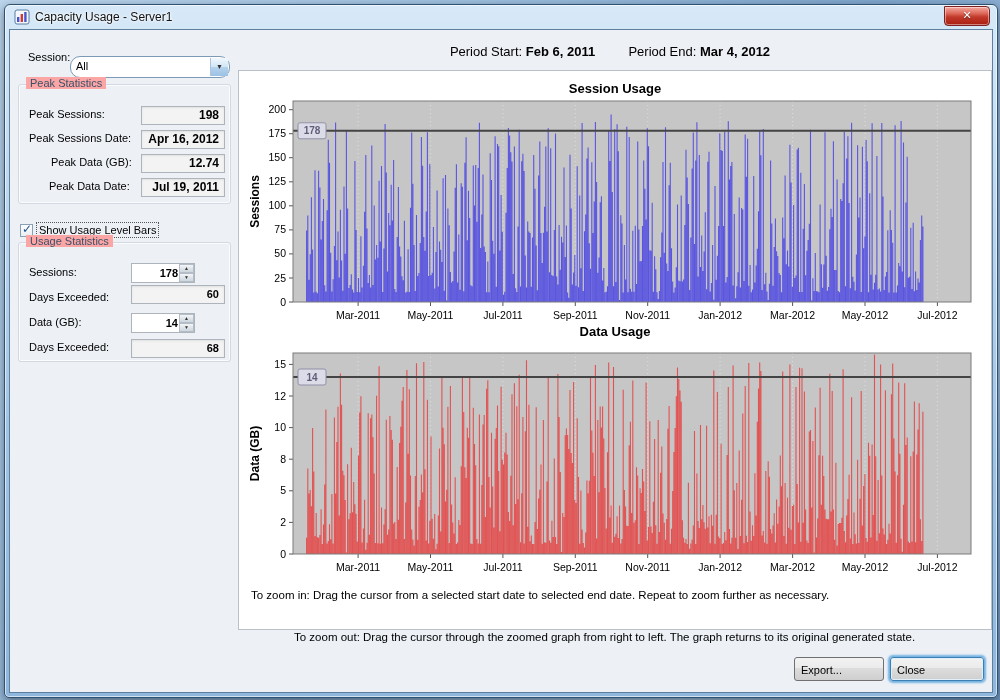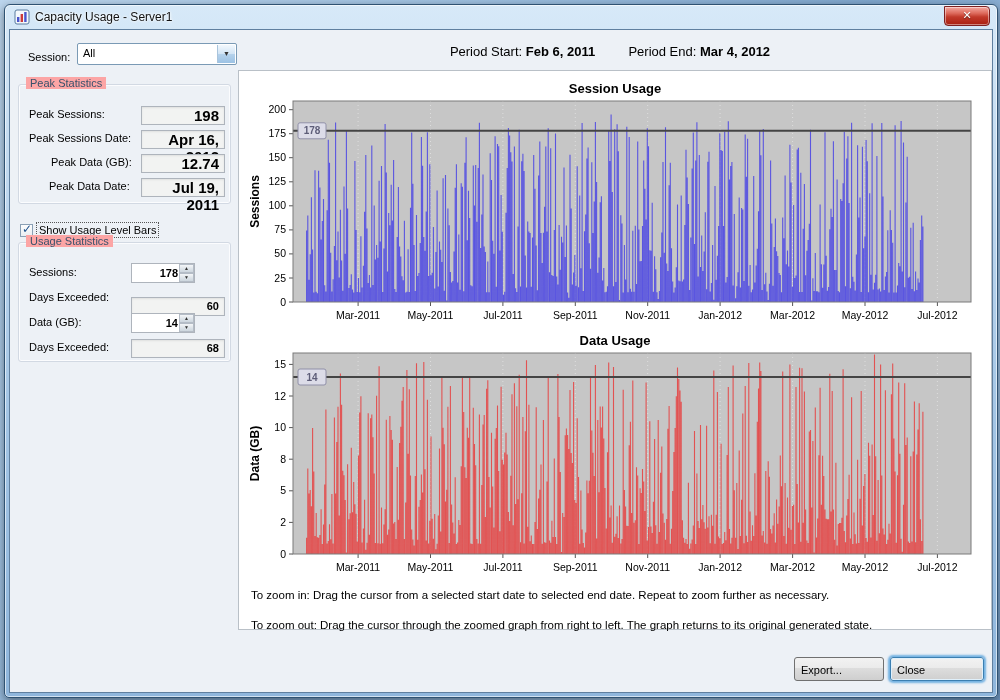--- a/index.html
+++ b/index.html
@@ -20,34 +20,34 @@
     box-shadow:inset 0 0 0 1px rgba(255,255,255,.45);cursor:pointer;
     color:#fff;font-size:11px;font-weight:bold;text-align:center;line-height:17px;
     text-shadow:0 1px 1px rgba(0,0,0,.5);}
   .client{position:absolute;left:4px;top:24px;width:984px;height:664px;
     background:#edf1f6;border:1px solid #5f7f9f;box-sizing:border-box;}
   .lbl{position:absolute;font-size:11px;color:#000;white-space:nowrap;}
   .hdr{position:absolute;left:220px;top:14px;width:760px;text-align:center;
     font-size:13px;color:#000;white-space:nowrap;}
   .hdr b{font-weight:bold;}
   .hdr .gap{display:inline-block;width:26px;}
-  .combo{position:absolute;left:60px;top:13px;width:160px;height:22px;box-sizing:border-box;
-    border:1px solid #7a9ab5;border-radius:2px;background:#fff;cursor:pointer;margin-left:7px;}
+  .combo{position:absolute;left:60px;top:26px;width:160px;height:22px;box-sizing:border-box;
+    border:1px solid #7a9ab5;border-radius:10px;background:#fff;cursor:pointer;}
   .combo .val{position:absolute;left:5px;top:3px;font-size:11px;}
   .combo .arrow{position:absolute;right:1px;top:1px;width:17px;height:18px;
     background:linear-gradient(180deg,#f2f8fd,#d1e4f5 50%,#b5d2ec 51%,#9cc2e4);
     border-left:1px solid #a9c4dc;text-align:center;font-size:7px;line-height:18px;color:#333;}
   .groupbox{position:absolute;left:8px;width:211px;height:118px;
     border:1px solid #d2d9e3;border-radius:3px;box-shadow:inset 0 0 0 1px #fbfcfe;}
   .legend{position:absolute;left:7px;top:-8px;padding:0 4px;background:#fca5a5;
     font-size:11px;color:#39516b;white-space:nowrap;}
   .g-lbl{position:absolute;left:10px;font-size:11px;color:#000;white-space:nowrap;}
   .valbox{position:absolute;left:122px;width:84px;height:19px;box-sizing:border-box;
     background:#f2f3f2;border:1px solid #aeb4bc;box-shadow:inset 0 1px 2px rgba(0,0,0,.08);
-    font-size:15px;font-weight:bold;text-align:right;line-height:17px;padding-right:5px;}
+    font-size:12px;font-weight:bold;text-align:right;line-height:17px;padding-right:5px;}
   .daybox{position:absolute;left:112px;width:94px;height:19px;box-sizing:border-box;
     background:#f2f3f2;border:1px solid #aeb4bc;box-shadow:inset 0 1px 2px rgba(0,0,0,.08);
     font-size:11px;font-weight:bold;text-align:right;line-height:17px;padding-right:5px;}
   .spinner{position:absolute;left:112px;width:64px;height:20px;box-sizing:border-box;
     border:1px solid #aeb4bc;background:#fff;}
   .spinner input{position:absolute;left:0;top:0;width:46px;height:18px;border:0;outline:0;
     font-family:inherit;font-size:11px;font-weight:bold;text-align:right;padding:0 3px 0 0;background:#fff;}
   .spinbtns{position:absolute;right:0;top:0;width:15px;height:18px;}
   .spinbtn{position:absolute;left:0;width:15px;height:9px;box-sizing:border-box;
     background:linear-gradient(180deg,#f4f6f8,#dfe5ea 50%,#cdd6de);
@@ -130,21 +130,21 @@
         <span class="g-lbl" style="top:23px;">Sessions:</span>
         <div class="spinner" style="top:20px;">
           <input value="178" style="">
           <div class="spinbtns">
             <div class="spinbtn" style="top:0;">▲</div>
             <div class="spinbtn" style="top:9px;">▼</div>
           </div>
         </div>
 
         <span class="g-lbl" style="top:48px;">Days Exceeded:</span>
-        <div class="daybox" style="top:54px;">60</div>
+        <div class="daybox" style="top:42px;">60</div>
 
         <span class="g-lbl" style="top:73px;">Data (GB):</span>
         <div class="spinner" style="top:70px;">
           <input value="14" style="">
           <div class="spinbtns">
             <div class="spinbtn" style="top:0;">▲</div>
             <div class="spinbtn" style="top:9px;">▼</div>
           </div>
         </div>
 
@@ -202,21 +202,21 @@
             <line x1="44" y1="11.7" x2="48" y2="11.7" stroke="#555"></line>
             <text x="41" y="15.2" text-anchor="end" class="tick">200</text>
             <path d="M61.6 204L61.6 132.6M62.8 204L62.8 117.6M64.0 204L64.0 181.7M65.2 204L65.2 156.2M66.4 204L66.4 99.2M67.6 204L67.6 151.5M68.8 204L68.8 194.5M70.0 204L70.0 72.2M71.2 204L71.2 193.8M72.4 204L72.4 195.3M73.6 204L73.6 72.8M74.9 204L74.9 89.4M76.1 204L76.1 141.4M77.3 204L77.3 123.0M78.5 204L78.5 101.0M79.7 204L79.7 187.3M80.9 204L80.9 193.5M82.1 204L82.1 112.2M83.3 204L83.3 41.8M84.5 204L84.5 64.7M85.7 204L85.7 154.7M86.9 204L86.9 193.4M88.1 204L88.1 181.2M89.4 204L89.4 148.1M90.6 204L90.6 24.6M91.8 204L91.8 162.2M93.0 204L93.0 133.6M94.2 204L94.2 179.5M95.4 204L95.4 111.7M96.6 204L96.6 162.5M97.8 204L97.8 192.7M99.0 204L99.0 88.6M100.2 204L100.2 155.7M101.4 204L101.4 32.3M102.6 204L102.6 110.6M103.9 204L103.9 189.9M105.1 204L105.1 187.1M106.3 204L106.3 176.2M107.5 204L107.5 191.5M108.7 204L108.7 194.5M109.9 204L109.9 63.0M111.1 204L111.1 132.0M112.3 204L112.3 194.1M113.5 204L113.5 179.9M114.7 204L114.7 194.3M115.9 204L115.9 138.3M117.1 204L117.1 189.5M118.4 204L118.4 167.8M119.6 204L119.6 113.8M120.8 204L120.8 57.0M122.0 204L122.0 130.5M123.2 204L123.2 185.0M124.4 204L124.4 176.9M125.6 204L125.6 189.6M126.8 204L126.8 47.4M128.0 204L128.0 187.1M129.2 204L129.2 107.6M130.4 204L130.4 161.4M131.6 204L131.6 147.1M132.9 204L132.9 159.8M134.1 204L134.1 82.7M135.3 204L135.3 143.5M136.5 204L136.5 67.9M137.7 204L137.7 194.0M138.9 204L138.9 150.5M140.1 204L140.1 26.0M141.3 204L141.3 74.4M142.5 204L142.5 173.4M143.7 204L143.7 115.0M144.9 204L144.9 127.3M146.2 204L146.2 86.7M147.4 204L147.4 122.6M148.6 204L148.6 61.9M149.8 204L149.8 190.9M151.0 204L151.0 194.1M152.2 204L152.2 139.0M153.4 204L153.4 88.9M154.6 204L154.6 148.5M155.8 204L155.8 158.4M157.0 204L157.0 178.3M158.2 204L158.2 182.2M159.4 204L159.4 122.7M160.7 204L160.7 194.5M161.9 204L161.9 193.7M163.1 204L163.1 151.2M164.3 204L164.3 193.9M165.5 204L165.5 109.8M166.7 204L166.7 34.4M167.9 204L167.9 85.8M169.1 204L169.1 146.9M170.3 204L170.3 192.9M171.5 204L171.5 117.1M172.7 204L172.7 178.1M173.9 204L173.9 174.9M175.2 204L175.2 145.1M176.4 204L176.4 39.1M177.6 204L177.6 67.7M178.8 204L178.8 139.1M180.0 204L180.0 152.7M181.2 204L181.2 113.5M182.4 204L182.4 34.2M183.6 204L183.6 178.1M184.8 204L184.8 66.3M186.0 204L186.0 177.3M187.2 204L187.2 174.7M188.4 204L188.4 129.1M189.7 204L189.7 190.6M190.9 204L190.9 153.9M192.1 204L192.1 92.5M193.3 204L193.3 188.6M194.5 204L194.5 143.6M195.7 204L195.7 151.7M196.9 204L196.9 164.1M198.1 204L198.1 80.2M199.3 204L199.3 192.8M200.5 204L200.5 76.9M201.7 204L201.7 202.4M202.9 204L202.9 110.5M204.2 204L204.2 127.3M205.4 204L205.4 174.1M206.6 204L206.6 184.6M207.8 204L207.8 182.9M209.0 204L209.0 153.6M210.2 204L210.2 89.7M211.4 204L211.4 66.3M212.6 204L212.6 184.6M213.8 204L213.8 136.6M215.0 204L215.0 191.7M216.2 204L216.2 85.2M217.4 204L217.4 88.7M218.7 204L218.7 193.3M219.9 204L219.9 64.7M221.1 204L221.1 39.3M222.3 204L222.3 142.2M223.5 204L223.5 92.8M224.7 204L224.7 119.9M225.9 204L225.9 187.3M227.1 204L227.1 188.3M228.3 204L228.3 67.5M229.5 204L229.5 107.6M230.7 204L230.7 66.9M231.9 204L231.9 123.7M233.2 204L233.2 69.9M234.4 204L234.4 24.8M235.6 204L235.6 150.1M236.8 204L236.8 116.6M238.0 204L238.0 76.6M239.2 204L239.2 148.5M240.4 204L240.4 154.1M241.6 204L241.6 194.3M242.8 204L242.8 163.4M244.0 204L244.0 194.2M245.2 204L245.2 55.3M246.5 204L246.5 82.0M247.7 204L247.7 142.8M248.9 204L248.9 155.7M250.1 204L250.1 38.3M251.3 204L251.3 188.7M252.5 204L252.5 45.9M253.7 204L253.7 48.2M254.9 204L254.9 152.5M256.1 204L256.1 97.1M257.3 204L257.3 133.8M258.5 204L258.5 196.7M259.7 204L259.7 193.8M261.0 204L261.0 114.8M262.2 204L262.2 70.1M263.4 204L263.4 30.1M264.6 204L264.6 37.4M265.8 204L265.8 54.3M267.0 204L267.0 63.5M268.2 204L268.2 176.1M269.4 204L269.4 48.4M270.6 204L270.6 190.3M271.8 204L271.8 194.0M273.0 204L273.0 128.4M274.2 204L274.2 31.7M275.5 204L275.5 188.5M276.7 204L276.7 63.2M277.9 204L277.9 55.8M279.1 204L279.1 73.0M280.3 204L280.3 157.5M281.5 204L281.5 189.4M282.7 204L282.7 123.4M283.9 204L283.9 133.5M285.1 204L285.1 135.1M286.3 204L286.3 188.8M287.5 204L287.5 139.4M288.7 204L288.7 56.9M290.0 204L290.0 90.8M291.2 204L291.2 147.4M292.4 204L292.4 192.2M293.6 204L293.6 77.6M294.8 204L294.8 43.5M296.0 204L296.0 134.9M297.2 204L297.2 164.9M298.4 204L298.4 134.7M299.6 204L299.6 108.7M300.8 204L300.8 48.4M302.0 204L302.0 133.5M303.2 204L303.2 30.3M304.5 204L304.5 174.3M305.7 204L305.7 50.2M306.9 204L306.9 176.9M308.1 204L308.1 178.1M309.3 204L309.3 132.1M310.5 204L310.5 35.5M311.7 204L311.7 178.4M312.9 204L312.9 186.4M314.1 204L314.1 127.1M315.3 204L315.3 171.7M316.5 204L316.5 138.7M317.7 204L317.7 144.4M319.0 204L319.0 69.4M320.2 204L320.2 159.0M321.4 204L321.4 127.4M322.6 204L322.6 194.5M323.8 204L323.8 199.8M325.0 204L325.0 56.8M326.2 204L326.2 110.6M327.4 204L327.4 186.5M328.6 204L328.6 174.6M329.8 204L329.8 157.0M331.0 204L331.0 187.7M332.2 204L332.2 68.2M333.5 204L333.5 189.3M334.7 204L334.7 97.6M335.9 204L335.9 170.2M337.1 204L337.1 25.0M338.3 204L338.3 192.9M339.5 204L339.5 133.2M340.7 204L340.7 116.4M341.9 204L341.9 60.5M343.1 204L343.1 49.4M344.3 204L344.3 145.2M345.5 204L345.5 170.8M346.8 204L346.8 64.3M348.0 204L348.0 134.9M349.2 204L349.2 103.4M350.4 204L350.4 24.1M351.6 204L351.6 83.9M352.8 204L352.8 174.8M354.0 204L354.0 159.6M355.2 204L355.2 104.2M356.4 204L356.4 98.2M357.6 204L357.6 182.5M358.8 204L358.8 170.0M360.0 204L360.0 194.2M361.3 204L361.3 193.7M362.5 204L362.5 188.3M363.7 204L363.7 32.5M364.9 204L364.9 62.9M366.1 204L366.1 16.6M367.3 204L367.3 94.0M368.5 204L368.5 188.3M369.7 204L369.7 31.3M370.9 204L370.9 184.1M372.1 204L372.1 26.3M373.3 204L373.3 53.2M374.5 204L374.5 202.1M375.8 204L375.8 117.2M377.0 204L377.0 125.4M378.2 204L378.2 194.4M379.4 204L379.4 147.1M380.6 204L380.6 181.6M381.8 204L381.8 28.7M383.0 204L383.0 194.2M384.2 204L384.2 39.0M385.4 204L385.4 190.8M386.6 204L386.6 193.7M387.8 204L387.8 132.7M389.0 204L389.0 193.8M390.3 204L390.3 127.8M391.5 204L391.5 185.9M392.7 204L392.7 43.5M393.9 204L393.9 131.4M395.1 204L395.1 163.3M396.3 204L396.3 162.9M397.5 204L397.5 128.1M398.7 204L398.7 62.4M399.9 204L399.9 90.7M401.1 204L401.1 121.4M402.3 204L402.3 30.3M403.5 204L403.5 48.2M404.8 204L404.8 152.2M406.0 204L406.0 152.8M407.2 204L407.2 104.7M408.4 204L408.4 193.8M409.6 204L409.6 158.2M410.8 204L410.8 171.3M412.0 204L412.0 194.3M413.2 204L413.2 200.9M414.4 204L414.4 193.1M415.6 204L415.6 159.3M416.8 204L416.8 134.6M418.0 204L418.0 64.0M419.3 204L419.3 154.8M420.5 204L420.5 29.2M421.7 204L421.7 165.5M422.9 204L422.9 173.0M424.1 204L424.1 87.3M425.3 204L425.3 64.7M426.5 204L426.5 150.2M427.7 204L427.7 183.6M428.9 204L428.9 194.4M430.1 204L430.1 189.6M431.3 204L431.3 169.3M432.5 204L432.5 106.4M433.8 204L433.8 182.4M435.0 204L435.0 183.3M436.2 204L436.2 97.5M437.4 204L437.4 183.6M438.6 204L438.6 181.5M439.8 204L439.8 127.0M441.0 204L441.0 51.7M442.2 204L442.2 79.5M443.4 204L443.4 106.0M444.6 204L444.6 192.1M445.8 204L445.8 139.4M447.1 204L447.1 70.5M448.3 204L448.3 34.4M449.5 204L449.5 146.1M450.7 204L450.7 62.5M451.9 204L451.9 24.3M453.1 204L453.1 178.6M454.3 204L454.3 57.1M455.5 204L455.5 168.9M456.7 204L456.7 137.4M457.9 204L457.9 173.1M459.1 204L459.1 153.4M460.3 204L460.3 114.3M461.6 204L461.6 191.3M462.8 204L462.8 63.7M464.0 204L464.0 53.7M465.2 204L465.2 193.6M466.4 204L466.4 185.0M467.6 204L467.6 147.0M468.8 204L468.8 201.8M470.0 204L470.0 88.0M471.2 204L471.2 181.8M472.4 204L472.4 157.8M473.6 204L473.6 127.9M474.8 204L474.8 35.2M476.1 204L476.1 52.0M477.3 204L477.3 53.0M478.5 204L478.5 128.1M479.7 204L479.7 33.6M480.9 204L480.9 184.4M482.1 204L482.1 179.1M483.3 204L483.3 23.2M484.5 204L484.5 81.5M485.7 204L485.7 68.0M486.9 204L486.9 64.1M488.1 204L488.1 187.6M489.3 204L489.3 116.0M490.6 204L490.6 200.3M491.8 204L491.8 188.3M493.0 204L493.0 174.3M494.2 204L494.2 99.6M495.4 204L495.4 189.5M496.6 204L496.6 110.0M497.8 204L497.8 111.6M499.0 204L499.0 182.9M500.2 204L500.2 36.6M501.4 204L501.4 78.7M502.6 204L502.6 40.8M503.8 204L503.8 187.7M505.1 204L505.1 167.0M506.3 204L506.3 194.2M507.5 204L507.5 191.6M508.7 204L508.7 78.0M509.9 204L509.9 184.4M511.1 204L511.1 167.5M512.3 204L512.3 150.7M513.5 204L513.5 113.3M514.7 204L514.7 31.9M515.9 204L515.9 57.2M517.1 204L517.1 192.1M518.3 204L518.3 31.1M519.6 204L519.6 186.2M520.8 204L520.8 174.7M522.0 204L522.0 193.6M523.2 204L523.2 202.1M524.4 204L524.4 185.8M525.6 204L525.6 62.4M526.8 204L526.8 125.6M528.0 204L528.0 187.7M529.2 204L529.2 149.0M530.4 204L530.4 120.6M531.6 204L531.6 153.3M532.8 204L532.8 158.1M534.1 204L534.1 175.0M535.3 204L535.3 176.9M536.5 204L536.5 194.2M537.7 204L537.7 119.4M538.9 204L538.9 140.2M540.1 204L540.1 77.4M541.3 204L541.3 166.2M542.5 204L542.5 152.6M543.7 204L543.7 168.5M544.9 204L544.9 46.7M546.1 204L546.1 84.5M547.4 204L547.4 188.7M548.6 204L548.6 107.0M549.8 204L549.8 180.1M551.0 204L551.0 177.5M552.2 204L552.2 51.4M553.4 204L553.4 49.7M554.6 204L554.6 194.0M555.8 204L555.8 74.8M557.0 204L557.0 193.9M558.2 204L558.2 130.8M559.4 204L559.4 86.1M560.6 204L560.6 177.3M561.9 204L561.9 152.8M563.1 204L563.1 142.0M564.3 204L564.3 125.7M565.5 204L565.5 31.8M566.7 204L566.7 202.5M567.9 204L567.9 180.3M569.1 204L569.1 192.9M570.3 204L570.3 155.0M571.5 204L571.5 193.2M572.7 204L572.7 193.3M573.9 204L573.9 194.3M575.1 204L575.1 106.5M576.4 204L576.4 166.3M577.6 204L577.6 189.8M578.8 204L578.8 166.4M580.0 204L580.0 34.2M581.2 204L581.2 157.8M582.4 204L582.4 192.7M583.6 204L583.6 188.9M584.8 204L584.8 131.2M586.0 204L586.0 110.7M587.2 204L587.2 119.0M588.4 204L588.4 43.2M589.6 204L589.6 172.1M590.9 204L590.9 171.9M592.1 204L592.1 81.5M593.3 204L593.3 193.0M594.5 204L594.5 194.3M595.7 204L595.7 100.9M596.9 204L596.9 102.9M598.1 204L598.1 85.3M599.3 204L599.3 33.7M600.5 204L600.5 188.3M601.7 204L601.7 60.6M602.9 204L602.9 38.3M604.1 204L604.1 105.0M605.4 204L605.4 190.2M606.6 204L606.6 24.7M607.8 204L607.8 178.8M609.0 204L609.0 183.7M610.2 204L610.2 192.5M611.4 204L611.4 156.5M612.6 204L612.6 47.3M613.8 204L613.8 119.6M615.0 204L615.0 99.6M616.2 204L616.2 194.1M617.4 204L617.4 48.8M618.6 204L618.6 150.3M619.9 204L619.9 138.4M621.1 204L621.1 42.0M622.3 204L622.3 63.3M623.5 204L623.5 194.3M624.7 204L624.7 95.3M625.9 204L625.9 176.8M627.1 204L627.1 25.2M628.3 204L628.3 191.6M629.5 204L629.5 184.8M630.7 204L630.7 176.8M631.9 204L631.9 57.9M633.1 204L633.1 191.5M634.4 204L634.4 190.5M635.6 204L635.6 193.5M636.8 204L636.8 25.1M638.0 204L638.0 98.4M639.2 204L639.2 192.1M640.4 204L640.4 178.6M641.6 204L641.6 173.9M642.8 204L642.8 132.3M644.0 204L644.0 194.4M645.2 204L645.2 112.3M646.4 204L646.4 131.9M647.7 204L647.7 144.7M648.9 204L648.9 194.5M650.1 204L650.1 27.3M651.3 204L651.3 194.5M652.5 204L652.5 187.4M653.7 204L653.7 165.1M654.9 204L654.9 168.3M656.1 204L656.1 23.1M657.3 204L657.3 173.5M658.5 204L658.5 44.5M659.7 204L659.7 189.2M660.9 204L660.9 104.4M662.2 204L662.2 58.7M663.4 204L663.4 179.8M664.6 204L664.6 178.7M665.8 204L665.8 129.7M667.0 204L667.0 191.1M668.2 204L668.2 124.8M669.4 204L669.4 193.2M670.6 204L670.6 173.5M671.8 204L671.8 192.1M673.0 204L673.0 180.5M674.2 204L674.2 184.6M675.4 204L675.4 142.1M676.7 204L676.7 117.5M677.9 204L677.9 128.6" stroke="#5a55e0" stroke-width="1.1" fill="none"></path>
             <line x1="48" y1="32.8" x2="726" y2="32.8" stroke="#444444" stroke-width="2"></line>
             <rect x="53" y="24.799999999999997" width="28" height="16" rx="2" fill="#dcdce8" stroke="#9090a8"></rect>
             <text x="67" y="36.3" text-anchor="middle" class="thlabel">178</text>
             <rect x="48" y="3" width="678" height="201" fill="none" stroke="#7a7a7a"></rect>
             <text x="14" y="103.5" transform="rotate(-90 14 103.5)" text-anchor="middle" class="ylab">Sessions</text>
           </svg>
 
-        <div class="chart-title" style="top:262px;">Data Usage</div>
+        <div class="chart-title" style="top:253px;">Data Usage</div>
         <svg id="chart2-svg" class="chart-svg" style="top:279px;" width="740" height="232">
             <rect x="48" y="3" width="678" height="201" fill="#c6c6c6"></rect>
             <line x1="113.1" y1="3" x2="113.1" y2="204" stroke="#dedede" stroke-dasharray="1,3"></line>
             <line x1="113.1" y1="204" x2="113.1" y2="208" stroke="#555"></line>
             <text x="113.1" y="221" text-anchor="middle" class="tick">Mar-2011</text>
             <line x1="185.5" y1="3" x2="185.5" y2="204" stroke="#dedede" stroke-dasharray="1,3"></line>
             <line x1="185.5" y1="204" x2="185.5" y2="208" stroke="#555"></line>
             <text x="185.5" y="221" text-anchor="middle" class="tick">May-2011</text>
             <line x1="257.9" y1="3" x2="257.9" y2="204" stroke="#dedede" stroke-dasharray="1,3"></line>
             <line x1="257.9" y1="204" x2="257.9" y2="208" stroke="#555"></line>
@@ -255,21 +255,21 @@
             <text x="41" y="17.9" text-anchor="end" class="tick">15</text>
             <path d="M61.6 204L61.6 187.7M62.8 204L62.8 118.5M64.0 204L64.0 143.5M65.2 204L65.2 140.1M66.4 204L66.4 156.2M67.6 204L67.6 78.0M68.8 204L68.8 121.5M70.0 204L70.0 186.0M71.2 204L71.2 163.0M72.4 204L72.4 187.3M73.6 204L73.6 187.8M74.9 204L74.9 184.9M76.1 204L76.1 159.3M77.3 204L77.3 193.9M78.5 204L78.5 174.6M79.7 204L79.7 134.6M80.9 204L80.9 59.6M82.1 204L82.1 193.5M83.3 204L83.3 191.0M84.5 204L84.5 174.2M85.7 204L85.7 189.3M86.9 204L86.9 143.9M88.1 204L88.1 193.4M89.4 204L89.4 67.4M90.6 204L90.6 143.6M91.8 204L91.8 92.0M93.0 204L93.0 56.8M94.2 204L94.2 165.4M95.4 204L95.4 23.5M96.6 204L96.6 54.8M97.8 204L97.8 120.7M99.0 204L99.0 125.2M100.2 204L100.2 150.0M101.4 204L101.4 202.4M102.6 204L102.6 114.3M103.9 204L103.9 169.2M105.1 204L105.1 163.3M106.3 204L106.3 97.7M107.5 204L107.5 162.2M108.7 204L108.7 132.0M109.9 204L109.9 154.3M111.1 204L111.1 163.7M112.3 204L112.3 191.6M113.5 204L113.5 105.6M114.7 204L114.7 62.6M115.9 204L115.9 46.3M117.1 204L117.1 192.5M118.4 204L118.4 178.4M119.6 204L119.6 149.7M120.8 204L120.8 199.8M122.0 204L122.0 192.8M123.2 204L123.2 63.2M124.4 204L124.4 184.7M125.6 204L125.6 68.2M126.8 204L126.8 64.5M128.0 204L128.0 87.2M129.2 204L129.2 123.6M130.4 204L130.4 193.1M131.6 204L131.6 45.8M132.9 204L132.9 193.2M134.1 204L134.1 16.3M135.3 204L135.3 193.8M136.5 204L136.5 157.4M137.7 204L137.7 193.3M138.9 204L138.9 174.6M140.1 204L140.1 159.3M141.3 204L141.3 69.7M142.5 204L142.5 184.7M143.7 204L143.7 179.6M144.9 204L144.9 66.1M146.2 204L146.2 80.1M147.4 204L147.4 89.7M148.6 204L148.6 173.6M149.8 204L149.8 172.1M151.0 204L151.0 189.0M152.2 204L152.2 117.0M153.4 204L153.4 169.7M154.6 204L154.6 93.1M155.8 204L155.8 76.8M157.0 204L157.0 50.7M158.2 204L158.2 37.0M159.4 204L159.4 189.0M160.7 204L160.7 152.4M161.9 204L161.9 19.9M163.1 204L163.1 103.8M164.3 204L164.3 39.2M165.5 204L165.5 125.6M166.7 204L166.7 179.5M167.9 204L167.9 189.5M169.1 204L169.1 195.6M170.3 204L170.3 126.0M171.5 204L171.5 13.3M172.7 204L172.7 189.8M173.9 204L173.9 156.8M175.2 204L175.2 150.1M176.4 204L176.4 124.6M177.6 204L177.6 142.4M178.8 204L178.8 12.0M180.0 204L180.0 119.2M181.2 204L181.2 190.4M182.4 204L182.4 49.8M183.6 204L183.6 193.5M184.8 204L184.8 170.7M186.0 204L186.0 86.6M187.2 204L187.2 168.7M188.4 204L188.4 188.8M189.7 204L189.7 164.1M190.9 204L190.9 199.3M192.1 204L192.1 193.8M193.3 204L193.3 165.4M194.5 204L194.5 98.5M195.7 204L195.7 181.4M196.9 204L196.9 28.1M198.1 204L198.1 77.7M199.3 204L199.3 94.3M200.5 204L200.5 151.5M201.7 204L201.7 139.8M202.9 204L202.9 56.7M204.2 204L204.2 193.1M205.4 204L205.4 36.0M206.6 204L206.6 154.5M207.8 204L207.8 172.6M209.0 204L209.0 183.4M210.2 204L210.2 127.3M211.4 204L211.4 193.9M212.6 204L212.6 192.5M213.8 204L213.8 170.1M215.0 204L215.0 174.9M216.2 204L216.2 116.2M217.4 204L217.4 27.5M218.7 204L218.7 62.0M219.9 204L219.9 117.2M221.1 204L221.1 128.1M222.3 204L222.3 77.8M223.5 204L223.5 87.7M224.7 204L224.7 26.5M225.9 204L225.9 193.6M227.1 204L227.1 193.9M228.3 204L228.3 57.7M229.5 204L229.5 94.1M230.7 204L230.7 115.2M231.9 204L231.9 188.9M233.2 204L233.2 193.6M234.4 204L234.4 64.4M235.6 204L235.6 193.7M236.8 204L236.8 135.0M238.0 204L238.0 74.5M239.2 204L239.2 65.1M240.4 204L240.4 167.1M241.6 204L241.6 38.8M242.8 204L242.8 30.3M244.0 204L244.0 126.9M245.2 204L245.2 157.6M246.5 204L246.5 82.7M247.7 204L247.7 136.6M248.9 204L248.9 177.4M250.1 204L250.1 88.8M251.3 204L251.3 77.9M252.5 204L252.5 55.6M253.7 204L253.7 121.1M254.9 204L254.9 181.2M256.1 204L256.1 36.8M257.3 204L257.3 109.8M258.5 204L258.5 114.4M259.7 204L259.7 102.5M261.0 204L261.0 82.8M262.2 204L262.2 104.5M263.4 204L263.4 162.1M264.6 204L264.6 170.9M265.8 204L265.8 125.8M267.0 204L267.0 44.3M268.2 204L268.2 175.2M269.4 204L269.4 33.3M270.6 204L270.6 154.0M271.8 204L271.8 56.2M273.0 204L273.0 149.2M274.2 204L274.2 24.8M275.5 204L275.5 192.2M276.7 204L276.7 143.3M277.9 204L277.9 67.0M279.1 204L279.1 193.6M280.3 204L280.3 81.2M281.5 204L281.5 10.2M282.7 204L282.7 176.8M283.9 204L283.9 54.7M285.1 204L285.1 191.2M286.3 204L286.3 185.4M287.5 204L287.5 193.9M288.7 204L288.7 193.9M290.0 204L290.0 172.1M291.2 204L291.2 57.2M292.4 204L292.4 179.1M293.6 204L293.6 148.4M294.8 204L294.8 139.7M296.0 204L296.0 114.6M297.2 204L297.2 193.8M298.4 204L298.4 69.9M299.6 204L299.6 192.2M300.8 204L300.8 192.7M302.0 204L302.0 131.4M303.2 204L303.2 26.6M304.5 204L304.5 190.6M305.7 204L305.7 192.8M306.9 204L306.9 170.7M308.1 204L308.1 187.0M309.3 204L309.3 108.6M310.5 204L310.5 186.9M311.7 204L311.7 193.9M312.9 204L312.9 24.0M314.1 204L314.1 67.0M315.3 204L315.3 122.0M316.5 204L316.5 202.1M317.7 204L317.7 163.0M319.0 204L319.0 167.0M320.2 204L320.2 85.2M321.4 204L321.4 78.4M322.6 204L322.6 84.9M323.8 204L323.8 99.0M325.0 204L325.0 40.1M326.2 204L326.2 102.9M327.4 204L327.4 112.9M328.6 204L328.6 32.1M329.8 204L329.8 149.9M331.0 204L331.0 153.1M332.2 204L332.2 68.2M333.5 204L333.5 127.0M334.7 204L334.7 193.8M335.9 204L335.9 140.6M337.1 204L337.1 179.5M338.3 204L338.3 192.9M339.5 204L339.5 197.5M340.7 204L340.7 182.5M341.9 204L341.9 130.6M343.1 204L343.1 143.2M344.3 204L344.3 130.7M345.5 204L345.5 26.4M346.8 204L346.8 80.4M348.0 204L348.0 102.7M349.2 204L349.2 126.0M350.4 204L350.4 15.0M351.6 204L351.6 188.5M352.8 204L352.8 70.0M354.0 204L354.0 142.3M355.2 204L355.2 56.5M356.4 204L356.4 77.5M357.6 204L357.6 56.4M358.8 204L358.8 88.5M360.0 204L360.0 138.1M361.3 204L361.3 178.5M362.5 204L362.5 102.2M363.7 204L363.7 12.4M364.9 204L364.9 167.4M366.1 204L366.1 155.4M367.3 204L367.3 192.8M368.5 204L368.5 16.9M369.7 204L369.7 186.8M370.9 204L370.9 183.8M372.1 204L372.1 166.2M373.3 204L373.3 188.0M374.5 204L374.5 155.6M375.8 204L375.8 193.6M377.0 204L377.0 189.1M378.2 204L378.2 39.8M379.4 204L379.4 139.9M380.6 204L380.6 156.4M381.8 204L381.8 175.8M383.0 204L383.0 176.1M384.2 204L384.2 95.3M385.4 204L385.4 71.8M386.6 204L386.6 163.1M387.8 204L387.8 30.5M389.0 204L389.0 172.7M390.3 204L390.3 170.3M391.5 204L391.5 117.3M392.7 204L392.7 125.5M393.9 204L393.9 193.9M395.1 204L395.1 138.2M396.3 204L396.3 143.0M397.5 204L397.5 119.0M398.7 204L398.7 131.6M399.9 204L399.9 161.1M401.1 204L401.1 32.6M402.3 204L402.3 190.6M403.5 204L403.5 177.0M404.8 204L404.8 71.2M406.0 204L406.0 176.5M407.2 204L407.2 182.9M408.4 204L408.4 151.8M409.6 204L409.6 89.0M410.8 204L410.8 175.3M412.0 204L412.0 193.8M413.2 204L413.2 70.0M414.4 204L414.4 181.9M415.6 204L415.6 122.7M416.8 204L416.8 96.4M418.0 204L418.0 163.5M419.3 204L419.3 172.8M420.5 204L420.5 189.8M421.7 204L421.7 168.9M422.9 204L422.9 78.7M424.1 204L424.1 56.0M425.3 204L425.3 193.7M426.5 204L426.5 178.8M427.7 204L427.7 141.1M428.9 204L428.9 102.0M430.1 204L430.1 78.1M431.3 204L431.3 46.2M432.5 204L432.5 17.4M433.8 204L433.8 29.0M435.0 204L435.0 40.6M436.2 204L436.2 51.8M437.4 204L437.4 170.2M438.6 204L438.6 187.7M439.8 204L439.8 192.7M441.0 204L441.0 188.9M442.2 204L442.2 193.9M443.4 204L443.4 132.7M444.6 204L444.6 198.7M445.8 204L445.8 193.6M447.1 204L447.1 189.4M448.3 204L448.3 175.6M449.5 204L449.5 81.1M450.7 204L450.7 193.9M451.9 204L451.9 123.5M453.1 204L453.1 171.1M454.3 204L454.3 178.0M455.5 204L455.5 74.9M456.7 204L456.7 169.2M457.9 204L457.9 155.1M459.1 204L459.1 172.3M460.3 204L460.3 178.8M461.6 204L461.6 75.7M462.8 204L462.8 177.5M464.0 204L464.0 166.3M465.2 204L465.2 193.3M466.4 204L466.4 164.8M467.6 204L467.6 175.8M468.8 204L468.8 20.4M470.0 204L470.0 193.8M471.2 204L471.2 164.8M472.4 204L472.4 41.9M473.6 204L473.6 186.4M474.8 204L474.8 188.3M476.1 204L476.1 93.8M477.3 204L477.3 193.9M478.5 204L478.5 193.0M479.7 204L479.7 182.0M480.9 204L480.9 190.3M482.1 204L482.1 105.1M483.3 204L483.3 37.0M484.5 204L484.5 179.1M485.7 204L485.7 193.4M486.9 204L486.9 187.7M488.1 204L488.1 15.6M489.3 204L489.3 140.2M490.6 204L490.6 187.7M491.8 204L491.8 133.0M493.0 204L493.0 199.0M494.2 204L494.2 100.5M495.4 204L495.4 186.0M496.6 204L496.6 149.7M497.8 204L497.8 63.4M499.0 204L499.0 193.3M500.2 204L500.2 36.0M501.4 204L501.4 185.8M502.6 204L502.6 192.0M503.8 204L503.8 13.1M505.1 204L505.1 161.5M506.3 204L506.3 190.7M507.5 204L507.5 175.2M508.7 204L508.7 186.1M509.9 204L509.9 123.2M511.1 204L511.1 165.5M512.3 204L512.3 71.8M513.5 204L513.5 38.6M514.7 204L514.7 12.5M515.9 204L515.9 20.9M517.1 204L517.1 185.5M518.3 204L518.3 181.0M519.6 204L519.6 192.6M520.8 204L520.8 121.1M522.0 204L522.0 193.7M523.2 204L523.2 111.3M524.4 204L524.4 126.8M525.6 204L525.6 179.1M526.8 204L526.8 183.5M528.0 204L528.0 175.6M529.2 204L529.2 163.2M530.4 204L530.4 192.6M531.6 204L531.6 149.4M532.8 204L532.8 173.7M534.1 204L534.1 156.4M535.3 204L535.3 105.6M536.5 204L536.5 136.2M537.7 204L537.7 21.4M538.9 204L538.9 185.9M540.1 204L540.1 133.1M541.3 204L541.3 193.8M542.5 204L542.5 147.6M543.7 204L543.7 177.8M544.9 204L544.9 14.5M546.1 204L546.1 179.8M547.4 204L547.4 155.9M548.6 204L548.6 154.7M549.8 204L549.8 193.9M551.0 204L551.0 36.9M552.2 204L552.2 134.1M553.4 204L553.4 172.5M554.6 204L554.6 17.8M555.8 204L555.8 191.7M557.0 204L557.0 18.2M558.2 204L558.2 172.8M559.4 204L559.4 41.6M560.6 204L560.6 159.6M561.9 204L561.9 190.6M563.1 204L563.1 193.0M564.3 204L564.3 81.6M565.5 204L565.5 80.0M566.7 204L566.7 157.5M567.9 204L567.9 91.1M569.1 204L569.1 202.4M570.3 204L570.3 57.6M571.5 204L571.5 187.4M572.7 204L572.7 168.6M573.9 204L573.9 105.3M575.1 204L575.1 37.7M576.4 204L576.4 154.7M577.6 204L577.6 105.7M578.8 204L578.8 126.1M580.0 204L580.0 159.5M581.2 204L581.2 168.7M582.4 204L582.4 169.2M583.6 204L583.6 169.3M584.8 204L584.8 23.8M586.0 204L586.0 161.6M587.2 204L587.2 41.0M588.4 204L588.4 159.6M589.6 204L589.6 189.7M590.9 204L590.9 112.8M592.1 204L592.1 195.6M593.3 204L593.3 174.1M594.5 204L594.5 172.9M595.7 204L595.7 173.1M596.9 204L596.9 167.8M598.1 204L598.1 19.3M599.3 204L599.3 180.9M600.5 204L600.5 192.2M601.7 204L601.7 165.5M602.9 204L602.9 149.0M604.1 204L604.1 124.8M605.4 204L605.4 188.6M606.6 204L606.6 47.2M607.8 204L607.8 193.9M609.0 204L609.0 162.4M610.2 204L610.2 184.3M611.4 204L611.4 193.6M612.6 204L612.6 109.8M613.8 204L613.8 192.9M615.0 204L615.0 148.8M616.2 204L616.2 41.1M617.4 204L617.4 175.4M618.6 204L618.6 136.1M619.9 204L619.9 124.1M621.1 204L621.1 187.9M622.3 204L622.3 191.7M623.5 204L623.5 92.7M624.7 204L624.7 105.7M625.9 204L625.9 187.6M627.1 204L627.1 94.4M628.3 204L628.3 165.0M629.5 204L629.5 4.5M630.7 204L630.7 106.3M631.9 204L631.9 190.8M633.1 204L633.1 130.1M634.4 204L634.4 183.3M635.6 204L635.6 14.4M636.8 204L636.8 125.5M638.0 204L638.0 178.4M639.2 204L639.2 184.4M640.4 204L640.4 40.3M641.6 204L641.6 193.9M642.8 204L642.8 189.8M644.0 204L644.0 173.8M645.2 204L645.2 183.5M646.4 204L646.4 44.2M647.7 204L647.7 13.4M648.9 204L648.9 88.4M650.1 204L650.1 121.5M651.3 204L651.3 192.8M652.5 204L652.5 125.2M653.7 204L653.7 32.6M654.9 204L654.9 103.7M656.1 204L656.1 188.7M657.3 204L657.3 201.8M658.5 204L658.5 154.7M659.7 204L659.7 33.3M660.9 204L660.9 94.9M662.2 204L662.2 87.6M663.4 204L663.4 191.5M664.6 204L664.6 192.9M665.8 204L665.8 106.3M667.0 204L667.0 191.5M668.2 204L668.2 101.4M669.4 204L669.4 51.6M670.6 204L670.6 192.2M671.8 204L671.8 104.5M673.0 204L673.0 79.5M674.2 204L674.2 53.2M675.4 204L675.4 169.2M676.7 204L676.7 191.1M677.9 204L677.9 61.8" stroke="#e25252" stroke-width="1.1" fill="none"></path>
             <line x1="48" y1="27.0" x2="726" y2="27.0" stroke="#444444" stroke-width="2"></line>
             <rect x="53" y="19" width="28" height="16" rx="2" fill="#dcdce8" stroke="#9090a8"></rect>
             <text x="67" y="30.5" text-anchor="middle" class="thlabel">14</text>
             <rect x="48" y="3" width="678" height="201" fill="none" stroke="#7a7a7a"></rect>
             <text x="14" y="103.5" transform="rotate(-90 14 103.5)" text-anchor="middle" class="ylab">Data (GB)</text>
           </svg>
 
         <div class="instr" style="top:518px;">To zoom in: Drag the cursor from a selected start date to selected end date. Repeat to zoom further as necessary.</div>
-        <div class="instr" style="top:548px;">To zoom out: Drag the cursor through the zoomed graph from right to left. The graph returns to its original generated state.</div>
+        <div class="instr" style="top:560px;margin-left:43px;">To zoom out: Drag the cursor through the zoomed graph from right to left. The graph returns to its original generated state.</div>
       </div>
 
       <button class="btn" style="left:784px;top:627px;width:90px;">Export...</button>
       <button class="btn focused" style="left:880px;top:627px;width:94px;">Close</button>
 
     </div>
   </div>
 </div>
 
 </body></html>

